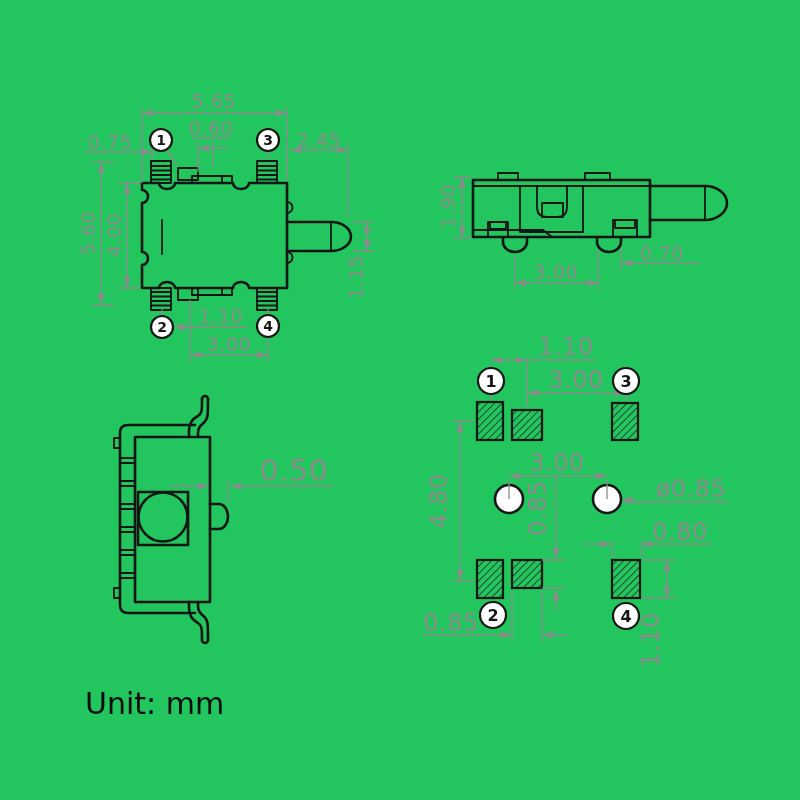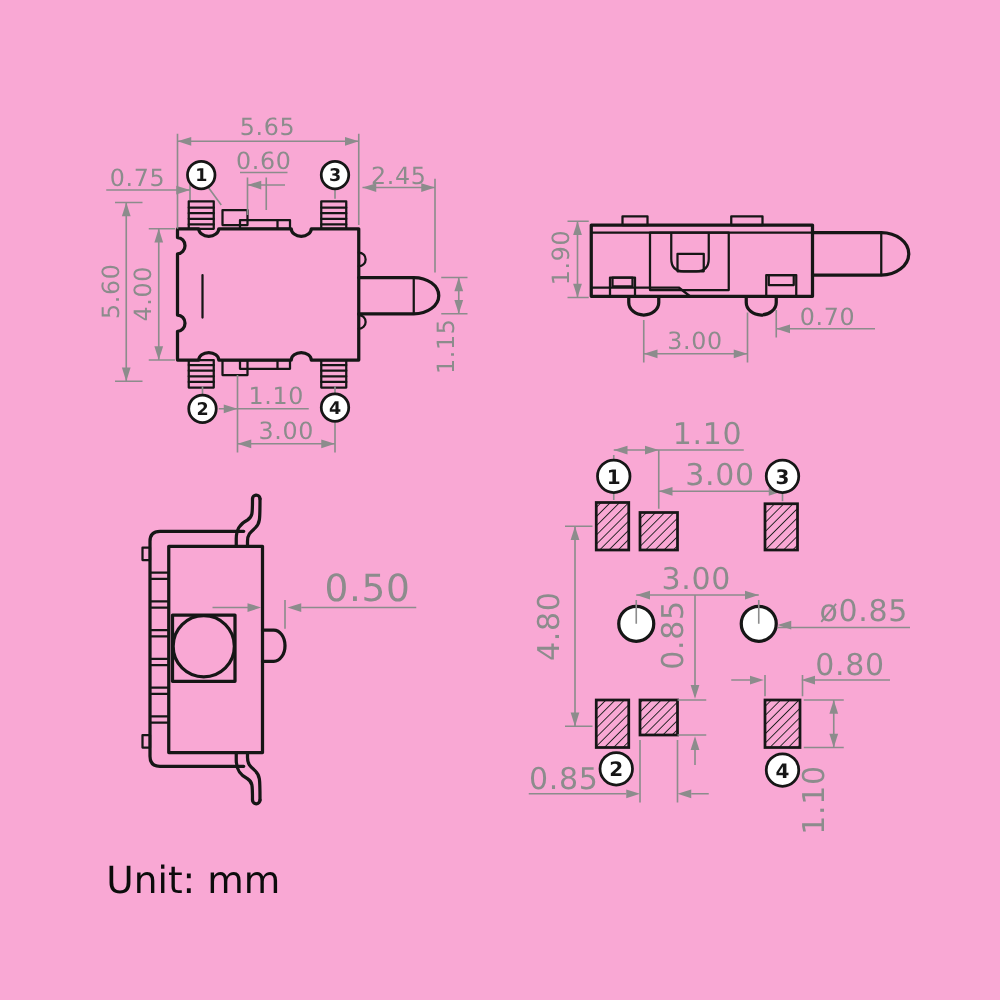--- a/index.html
+++ b/index.html
@@ -1,16 +1,16 @@
 <!DOCTYPE html>
 <html><head>
 <meta charset="utf-8">
 <style>
   html,body{margin:0;padding:0;background:#ffffff;}
-  #stage{width:800px;height:800px;background:#f9a8d4;position:relative;font-family:"DejaVu Sans",sans-serif;}
+  #stage{width:800px;height:800px;background:#22c55e;position:relative;font-family:"DejaVu Sans",sans-serif;}
   svg{display:block;}
   .ol{stroke:#161616;fill:none;stroke-width:2.6;stroke-linejoin:round;stroke-linecap:round;}
   .ol2{stroke:#161616;fill:none;stroke-width:1.8;stroke-linejoin:round;stroke-linecap:round;}
   .dim{stroke:#8c8c8c;fill:none;stroke-width:1.3;}
   .ah{fill:#8c8c8c;stroke:none;}
   .dtxt{fill:#8c8c8c;font-size:19px;letter-spacing:0.5px;}
   .dtxtL{fill:#8c8c8c;font-size:24px;letter-spacing:0.5px;}
   .dtxtXL{fill:#8c8c8c;font-size:30px;letter-spacing:0.5px;}
   .mid{text-anchor:middle;}
   .pad{fill:url(#hatch);stroke:#161616;stroke-width:2.2;}

